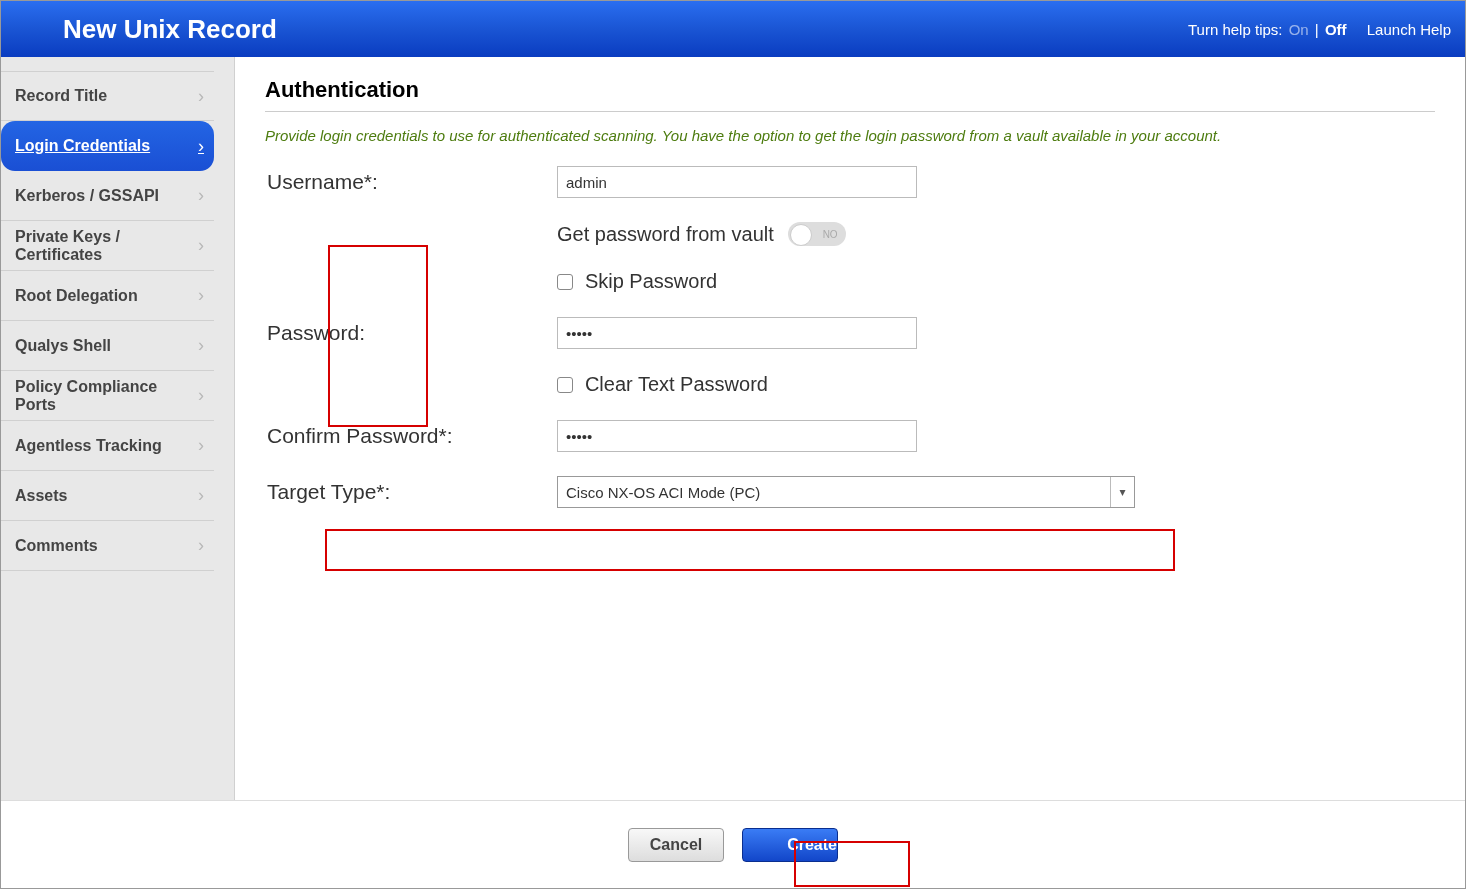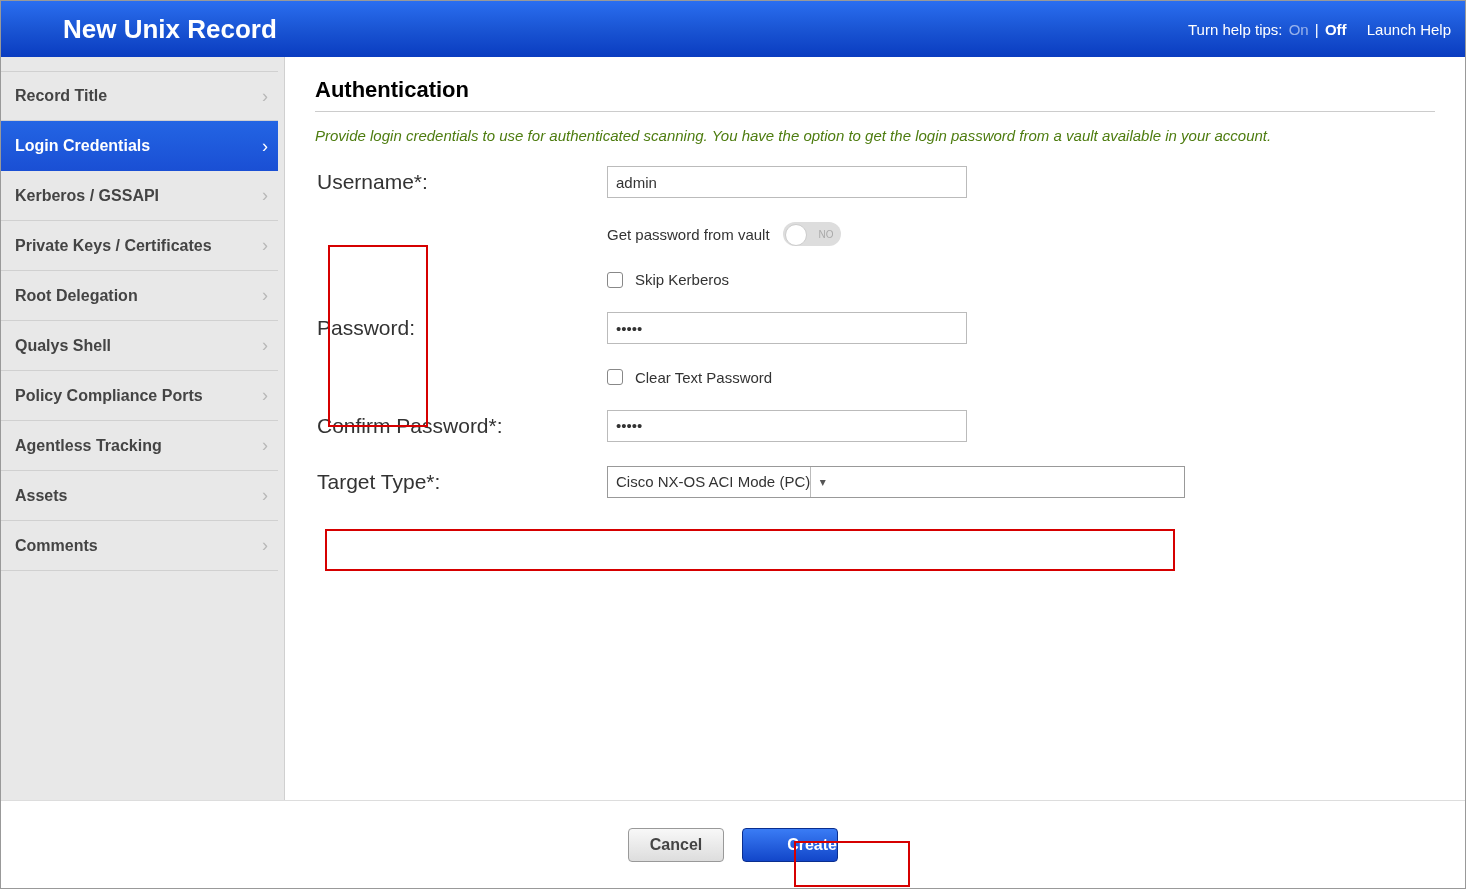--- a/index.html
+++ b/index.html
@@ -31,44 +31,45 @@
   .helpbar .on { opacity: 0.55; cursor: pointer; padding: 0 2px; }
   .helpbar .off { font-weight: bold; cursor: pointer; padding: 0 2px; }
   .helpbar .launch { margin-left: 14px; cursor: pointer; }
 
   .body {
     flex: 1;
     display: flex;
     min-height: 0;
   }
   .sidebar {
-    width: 284px;
+    width: 234px;
     background: #e8e8e8;
     border-right: 1px solid #d0d0d0;
     padding-top: 14px;
-    padding-right: 6px;
+    padding-right: 20px;
   }
   .nav-item {
     height: 50px;
     padding: 0 10px 0 14px;
     display: flex;
     align-items: center;
     justify-content: space-between;
     font-size: 16px;
     font-weight: bold;
     color: #444;
     border-bottom: 1px solid #d0d0d0;
     cursor: pointer;
   }
   .nav-item:first-child { border-top: 1px solid #d0d0d0; }
   .nav-item.active {
     background: linear-gradient(to bottom, #2365e4 0%, #1a4fd4 100%);
     color: #fff;
-    border-radius: 0;
+    border-radius: 14px;
     border-bottom: none;
+    text-decoration: underline;
   }
   .nav-item .chev {
     font-size: 18px;
     color: #b8b8b8;
     font-weight: normal;
   }
   .nav-item.active .chev { color: #fff; }
 
   .content {
     flex: 1;
@@ -95,25 +96,25 @@
   .toggle {
     display: inline-flex; align-items: center; justify-content: flex-end;
     width: 58px; height: 24px; background: #ddd; border-radius: 12px;
     position: relative; color: #aaa; font-size: 10px; font-weight: normal;
     padding-right: 8px; cursor: pointer; margin-left: 10px; vertical-align: middle;
   }
   .toggle::before {
     content: ""; position: absolute; left: 2px; top: 2px; width: 20px; height: 20px;
     background: #fff; border-radius: 50%; border: 1px solid #ccc;
   }
-  .inline-label { font-size: 15px; color: #333; vertical-align: middle; margin-top: 12px; }
+  .inline-label { font-size: 20px; color: #333; vertical-align: middle; margin-top: 12px; }
   .chk { width: 16px; height: 16px; border: 1px solid #888; border-radius: 3px; display: inline-block; vertical-align: middle; margin-right: 8px; cursor: pointer; }
 
   .select {
-    display: flex; align-items: center; justify-content: flex-start;
+    display: flex; align-items: center; justify-content: space-between;
     width: 578px; height: 32px; border: 1px solid #999; background: #fff;
     padding: 0 0 0 8px; font-size: 15px; cursor: pointer;
   }
   .select .dd {
     width: 24px; height: 30px; border-left: 1px solid #bbb;
     display: flex; align-items: center; justify-content: center; color: #555; font-size: 12px;
   }
 
   .highlight-box-1 {
     position: absolute; border: 2px solid #d60000;
@@ -223,21 +224,21 @@
           <span class="toggle">
             <span>NO</span>
           </span>
         </div>
       </div>
 
       <div class="form-row">
         <div class="form-label"></div>
         <div class="form-field">
           <span class="chk"></span>
-          <span class="inline-label">Skip Kerberos</span>
+          <span class="inline-label">Skip Password</span>
         </div>
       </div>
 
       <div class="form-row">
         <div class="form-label">Password:</div>
         <div class="form-field">
           <input class="text-input" type="text" value="•••••" style="">
         </div>
       </div>
 

